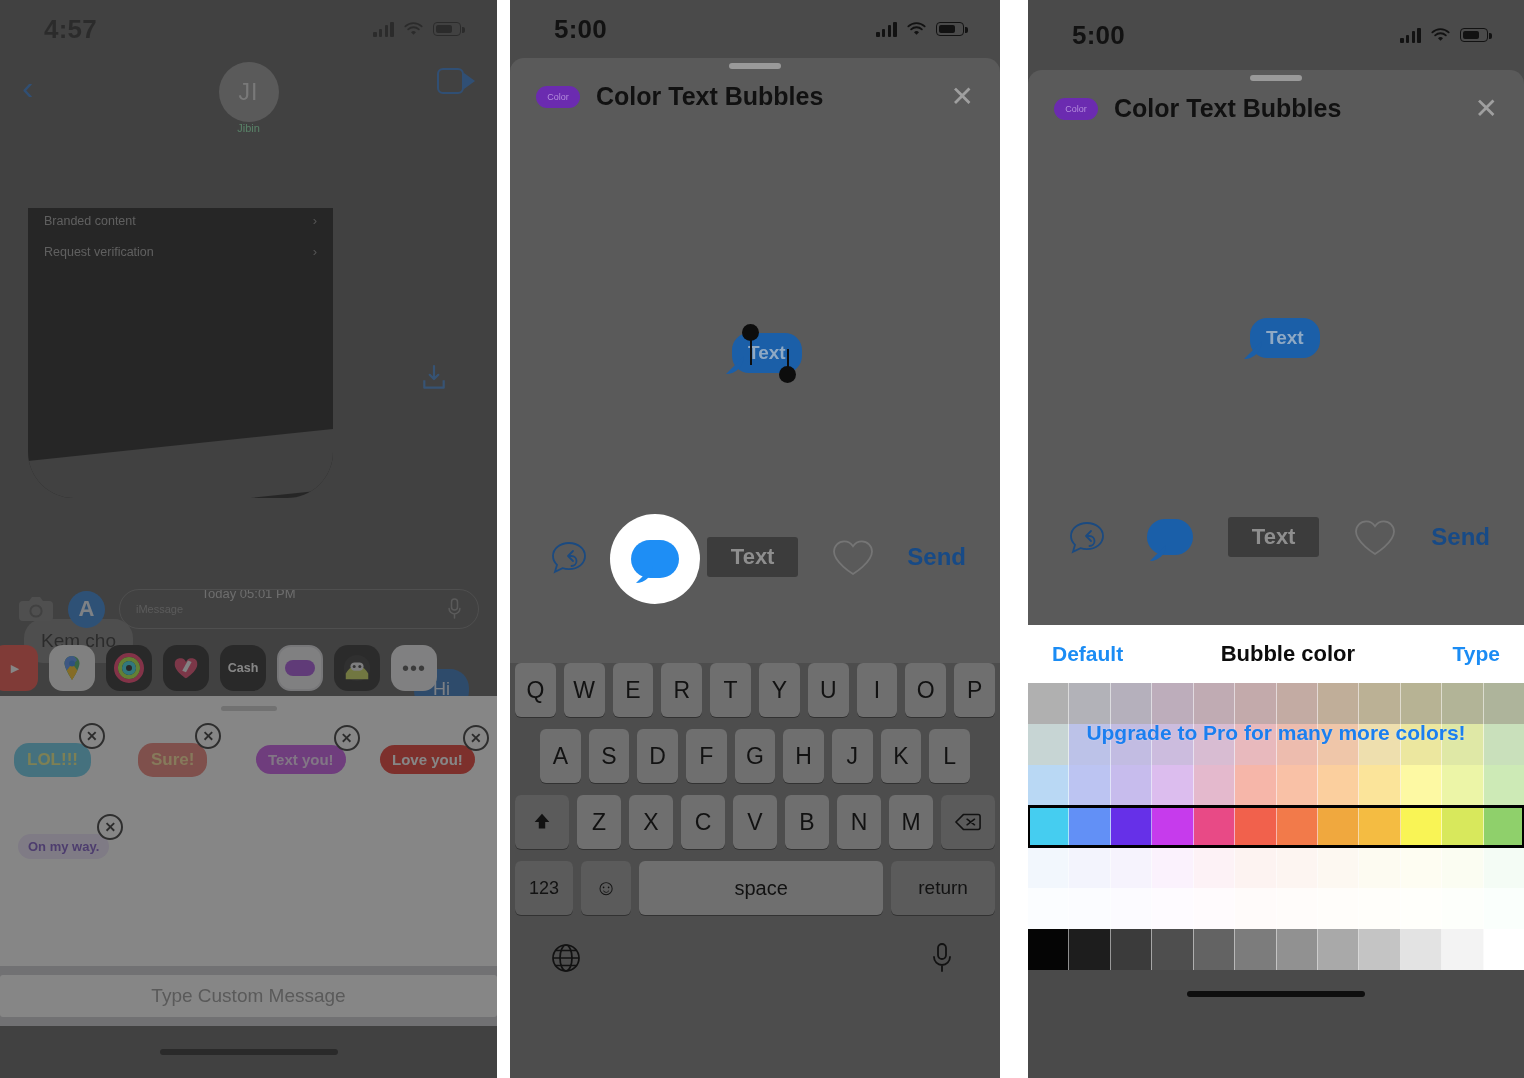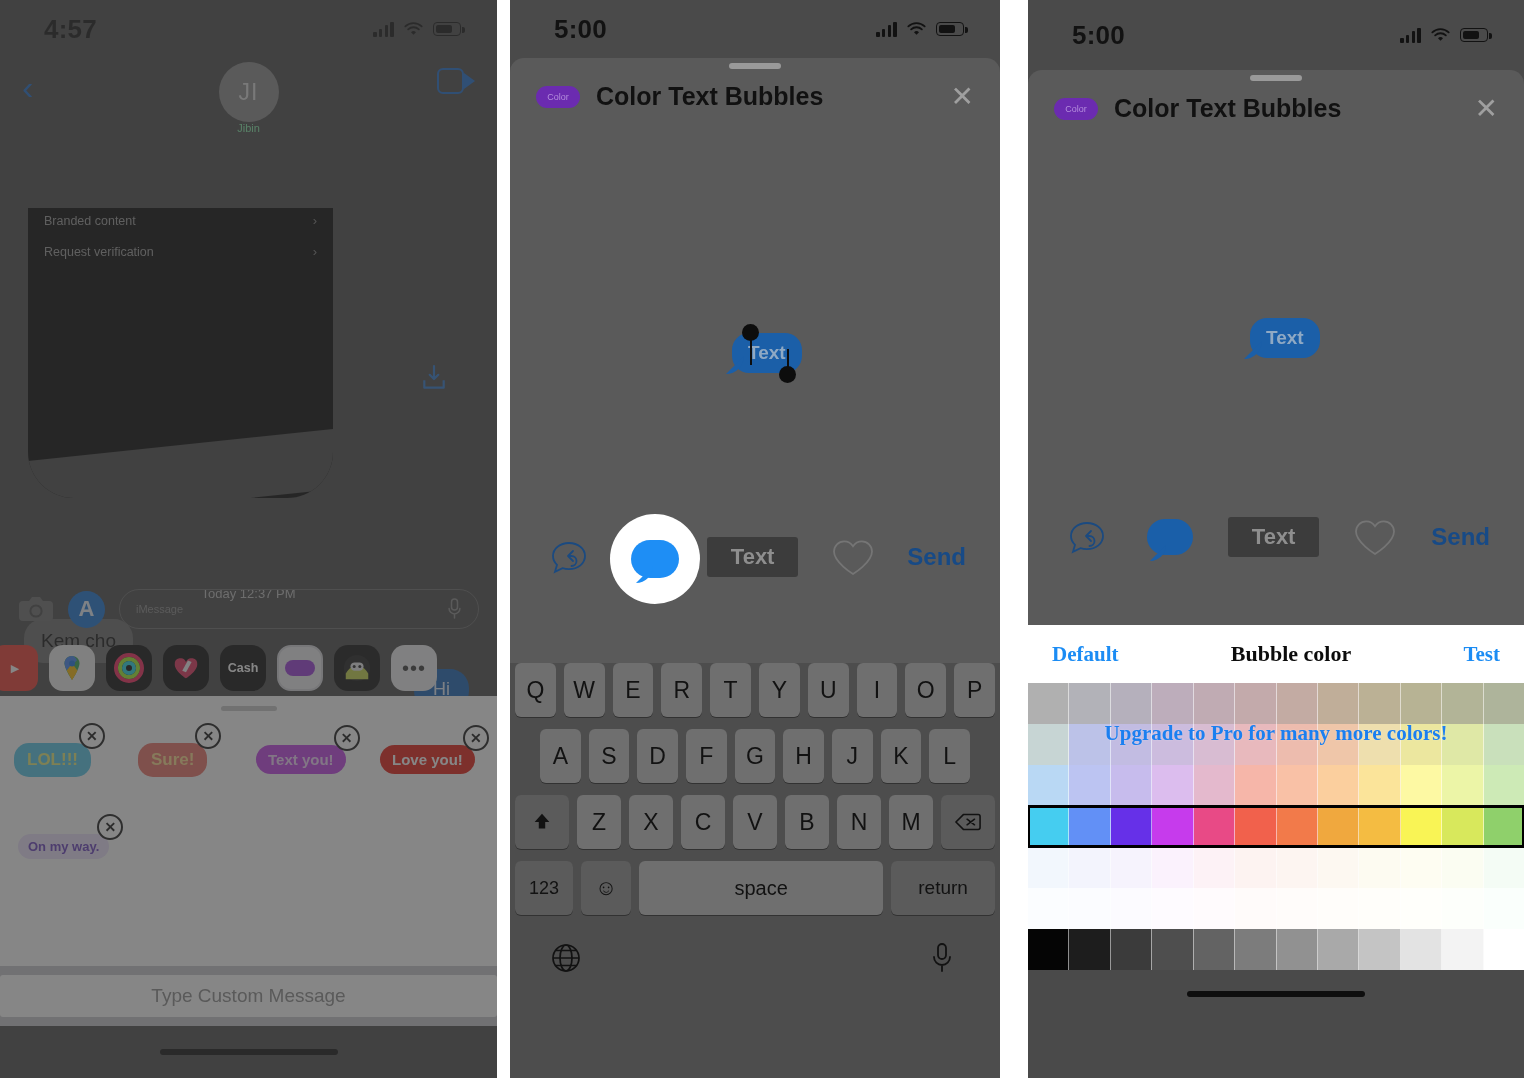--- a/index.html
+++ b/index.html
@@ -159,21 +159,21 @@
          box-shadow: 0 1px 0 rgba(0,0,0,.35); }
   .key.wide { max-width:62px; background:#5b5b5b; }
   .key.num { max-width:58px; background:#5b5b5b; font-size:18px; }
   .key.emo { max-width:50px; background:#5b5b5b; font-size:22px; }
   .key.space { max-width:none; flex:4; background:#6f6f6f; font-size:20px; }
   .key.ret { max-width:none; flex:1.7; background:#5b5b5b; font-size:19px; }
   .kb-bottom { display:flex; align-items:center; justify-content:space-between; padding: 6px 40px 0; height:56px; }
   .globe-ic, .mic2-ic { width:32px; height:32px; }
 
   
-  .picker { position:relative; z-index:20; background:#e5e5e5;font-family:Liberation Serif, serif; }
+  .picker { position:relative; z-index:20; background:#e5e5e5; }
   .picker-head { height:58px; display:flex; align-items:center; justify-content:space-between;
                  padding: 0 24px; background:#fff; }
   .picker-head .act { color:#1b8cf4; font-size:21px; font-weight:700; }
   .picker-head .ttl { color:#0c0c0c; font-size:22px; font-weight:700; }
   .swatch-grid { display:flex; flex-direction:column; }
   .swatch-row { display:flex; height:41px; position:relative; }
   .swatch-row.selected { outline:3px solid #000; outline-offset:-2px; z-index:3; }
   .sw { flex:1; border-right:1px solid rgba(255,255,255,.55); }
   .sw:last-child { border-right:none; }
   .promo { position:absolute; left:0; right:0; top:96px; text-align:center; color:#1b7ff0;
@@ -233,21 +233,21 @@
             <span class="chev">›</span>
           </div>
         </div>
         <div class="dl-icon">
           <svg viewBox="0 0 24 26" width="26" height="28">
               <path d="M12 2v12M12 14l-4-4M12 14l4-4" stroke="#2f7ad0" stroke-width="2" fill="none" stroke-linecap="round"></path>
               <path d="M3 15v7h18v-7" stroke="#2f7ad0" stroke-width="2" fill="none" stroke-linejoin="round"></path>
             </svg>
         </div>
 
-        <div class="ts-row">Today 12:37 PM</div>
+        <div class="ts-row">Today 05:01 PM</div>
         <div class="bubble-in">Kem cho</div>
         <div class="bubble-out">Hi</div>
         <div class="read-tag">Read 12:01 PM</div>
       </div>
 
       <div class="input-row">
         <div class="cam-icon">
           <svg viewBox="0 0 36 28" width="36" height="28">
               <rect x="1" y="6" width="34" height="20" rx="4" fill="#6f6f6f"></rect>
               <path d="M11 6l3-4h8l3 4z" fill="#6f6f6f"></path>
@@ -555,21 +555,21 @@
             </svg>
         </div>
         <div class="tool send-tool">Send</div>
       </div>
     </div>
 
     <div class="picker">
       <div class="picker-head">
         <span class="act">Default</span>
         <span class="ttl">Bubble color</span>
-        <span class="act">Test</span>
+        <span class="act">Type</span>
       </div>
       <div class="swatch-grid" id="swatch-grid">
           <div class="swatch-row">
             <div class="sw" style="background: rgb(176, 176, 176);"></div>
             <div class="sw" style="background: rgb(178, 178, 184);"></div>
             <div class="sw" style="background: rgb(181, 176, 188);"></div>
             <div class="sw" style="background: rgb(189, 173, 187);"></div>
             <div class="sw" style="background: rgb(192, 171, 179);"></div>
             <div class="sw" style="background: rgb(195, 170, 171);"></div>
             <div class="sw" style="background: rgb(195, 171, 163);"></div>

